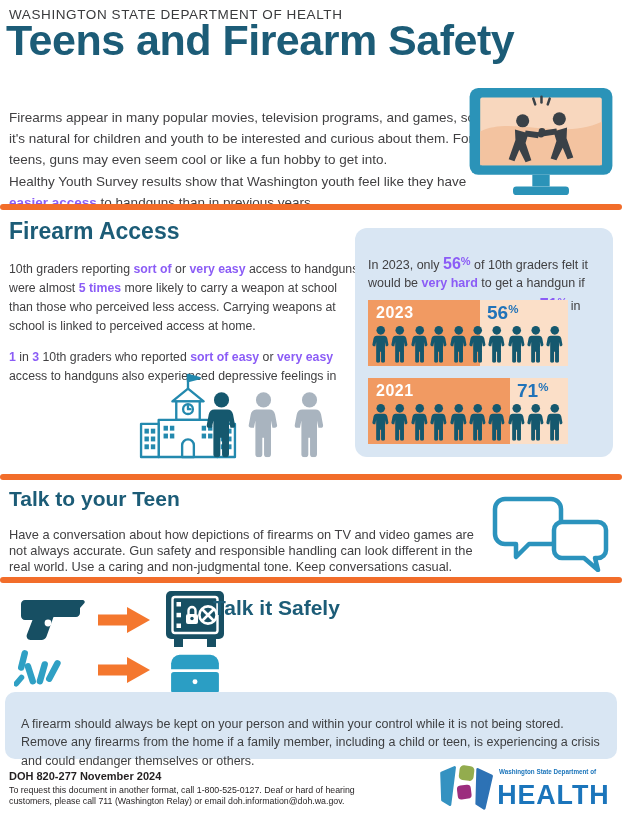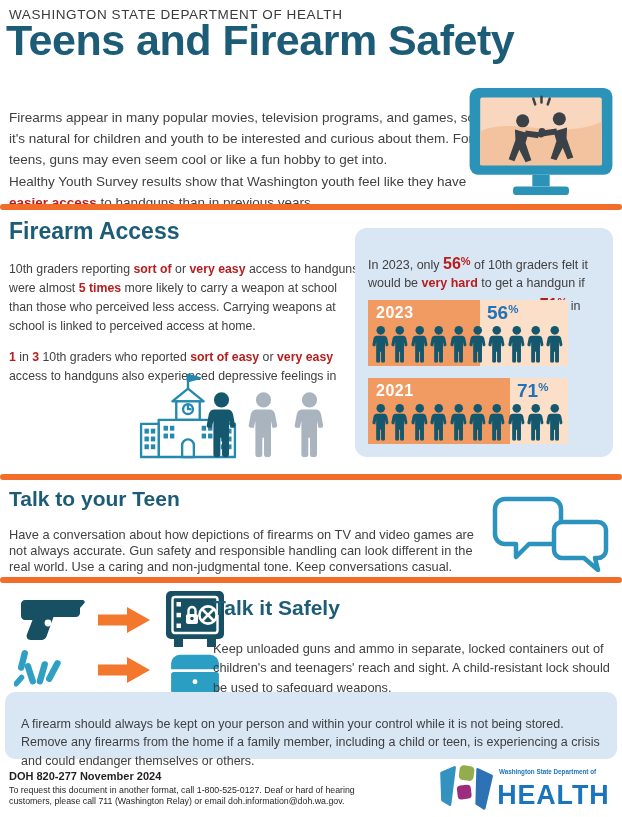--- a/index.html
+++ b/index.html
@@ -5,21 +5,21 @@
   html,body{margin:0;padding:0;background:#ffffff;}
   .page{position:relative;width:622px;height:817px;background:#fff;overflow:hidden;
         font-family:"Liberation Sans","DejaVu Sans",sans-serif;color:#414042;}
   .abs{position:absolute;}
   
   .eyebrow{left:9px;top:7px;font-size:13.5px;letter-spacing:.6px;color:#3a3b3d;font-weight:500;}
   .title{left:6px;top:18px;font-size:43px;line-height:1.05;font-weight:bold;color:#1c5c77;letter-spacing:-.5px;}
   
   .intro-p1{left:9px;top:93px;width:468px;font-size:13.5px;line-height:21px;}
   .intro-p2{left:9px;top:157px;width:468px;font-size:13.5px;line-height:21px;}
-  .hl{color:#b91c1c;font-weight:bold;}
+  .hl{color:#8b5cf6;font-weight:bold;}
   .tv{left:468px;top:87px;width:146px;height:110px;}
   
   .divider{left:0;width:622px;height:6px;border-radius:3px;background:#f26d2a;}
   .d1{top:204px;} .d2{top:474px;} .d3{top:577px;}
   
   .h2{font-weight:bold;color:#1c5c77;}
   .fa-h{left:9px;top:218px;font-size:23px;}
   .fa-p1{left:9px;top:248px;width:354px;font-size:12.3px;line-height:19px;}
   .fa-p2a{left:9px;top:336px;width:354px;font-size:12.3px;line-height:19px;}
   .fa-p2b{left:9px;top:374px;width:134px;font-size:12.3px;line-height:19px;}
@@ -288,21 +288,20 @@
   </svg>
   <svg class="abs arrow2" viewBox="0 0 52 28">
     <path fill="#F4772E" d="M0 8.5 H29 V1 L52 14 L29 27 V19.5 H0 Z"></path>
   </svg>
   <svg class="abs lockbox" viewBox="0 0 58 46">
     <path d="M4 18 V12 a9 9 0 0 1 9 -9 h32 a9 9 0 0 1 9 9 v6 z" fill="#2B9EC4"></path>
     <rect x="4" y="21" width="50" height="22" rx="3" fill="#2B9EC4"></rect>
     <circle cx="29" cy="31" r="2.6" fill="#ffffff"></circle>
   </svg>
   <div class="abs h2 store-h">Talk it Safely</div>
-  <p class="abs store-p">Keep unloaded guns and ammo in separate, locked containers out of children's and teenagers' reach and sight. A child-resistant lock should be used to safeguard weapons.</p>
 
   <div class="abs notice"></div>
   <p class="abs notice-text">A firearm should always be kept on your person and within your control while it is not being stored. Remove any firearms from the home if a family member, including a child or teen, is experiencing a crisis and could endanger themselves or others.</p>
 
   <div class="abs doc-num">DOH 820-277 November 2024</div>
   <div class="abs foot-line fl1">To request this document in another format, call 1-800-525-0127. Deaf or hard of hearing</div>
   <div class="abs foot-line fl2">customers, please call 711 (Washington Relay) or email doh.information@doh.wa.gov.</div>
   <svg class="abs logo" viewBox="0 0 190 54">
     <polygon points="6,12 20,6 15,46 7,41" fill="#3492C1" stroke="#3492C1" stroke-width="3" stroke-linejoin="round"></polygon>
     <rect x="25" y="4" width="16" height="16" rx="4.5" transform="rotate(7 33 12)" fill="#93AC4E"></rect>

